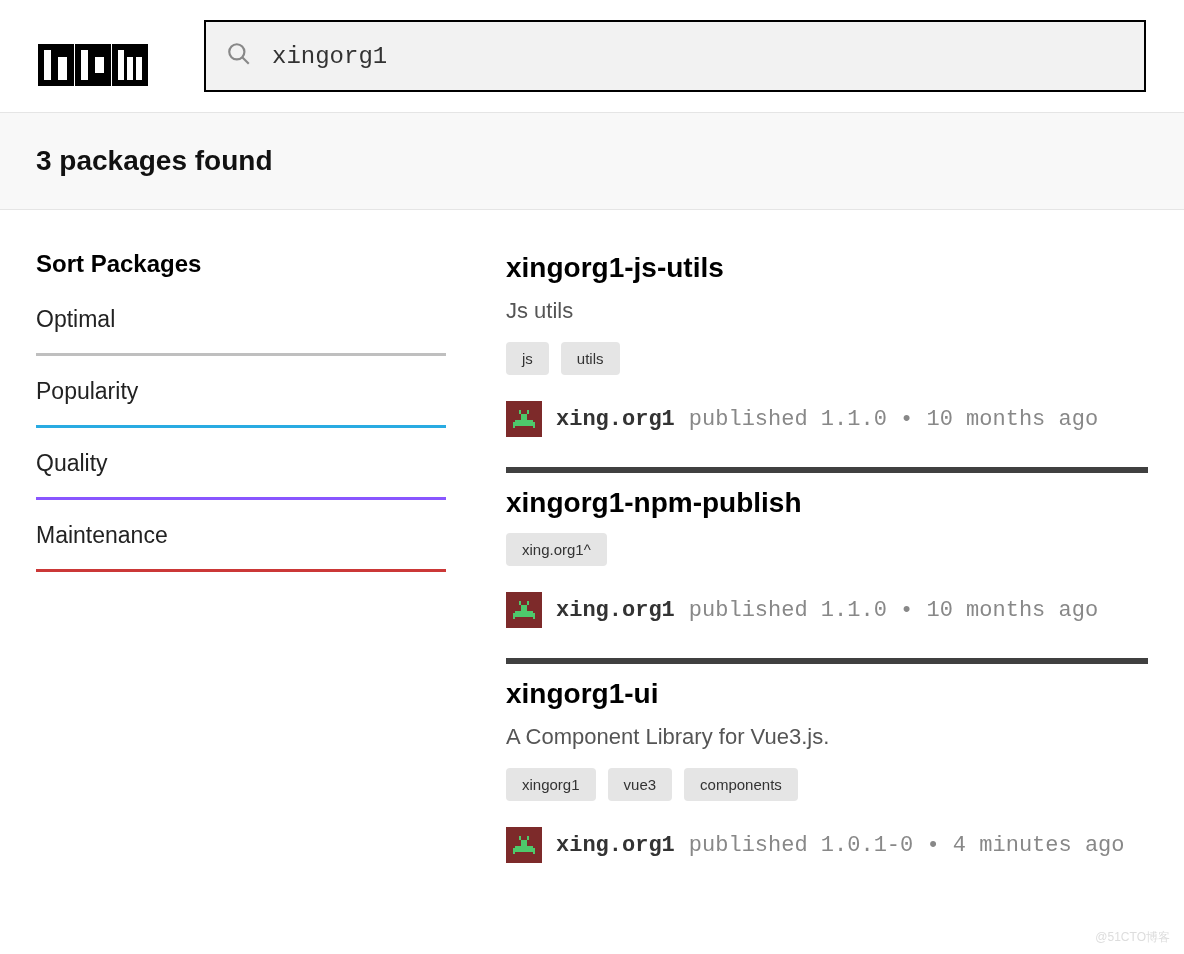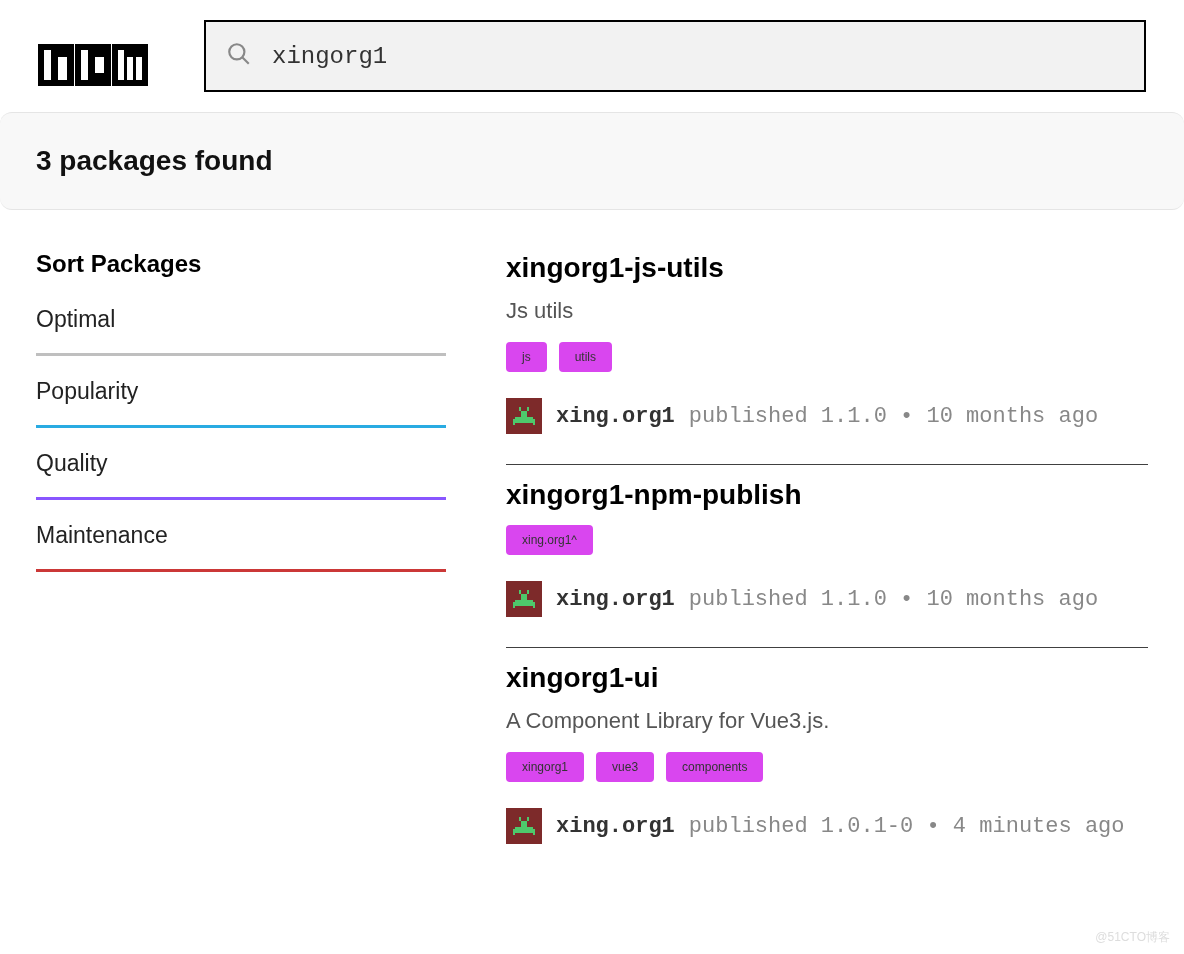--- a/index.html
+++ b/index.html
@@ -38,21 +38,20 @@
       font-size: 24px;
       color: #333;
       flex: 1;
       outline: none;
     }
     .results-banner {
       background: #f8f8f8;
       padding: 32px 36px;
       border-top: 1px solid #e5e5e5;
       border-bottom: 1px solid #e5e5e5;
-      border-radius: 12px;
     }
     .results-count {
       font-size: 28px;
       font-weight: 700;
       color: #111;
     }
     .content {
       display: flex;
       padding: 28px 36px;
       gap: 60px;
@@ -71,39 +70,39 @@
       cursor: pointer;
       border-bottom: 3px solid;
     }
     .sort-optimal { border-color: #bfbfbf; }
     .sort-popularity { border-color: #29abe2; }
     .sort-quality { border-color: #8956ff; }
     .sort-maintenance { border-color: #cb3837; }
     .results { flex: 1; }
     .package {
       padding: 14px 0 30px 0;
-      border-bottom: 1px solid #404040;
+      border-bottom: 6px solid #404040;
     }
     .package:last-child { border-bottom: none; }
     .package-name {
       font-size: 28px;
       font-weight: 700;
       color: #000;
       margin-bottom: 14px;
     }
     .package-desc {
       font-size: 22px;
       color: #555;
       margin-bottom: 18px;
     }
     .tags { display: flex; gap: 12px; margin-bottom: 26px; flex-wrap: wrap; }
     .tag {
-      background: #d946ef;
+      background: #e5e5e5;
       color: #333;
-      font-size: 12px;
+      font-size: 15px;
       padding: 8px 16px;
       border-radius: 4px;
     }
     .meta {
       display: flex;
       align-items: center;
       gap: 14px;
       font-family: "SFMono-Regular", Consolas, "Liberation Mono", Menlo, monospace;
       font-size: 22px;
     }

